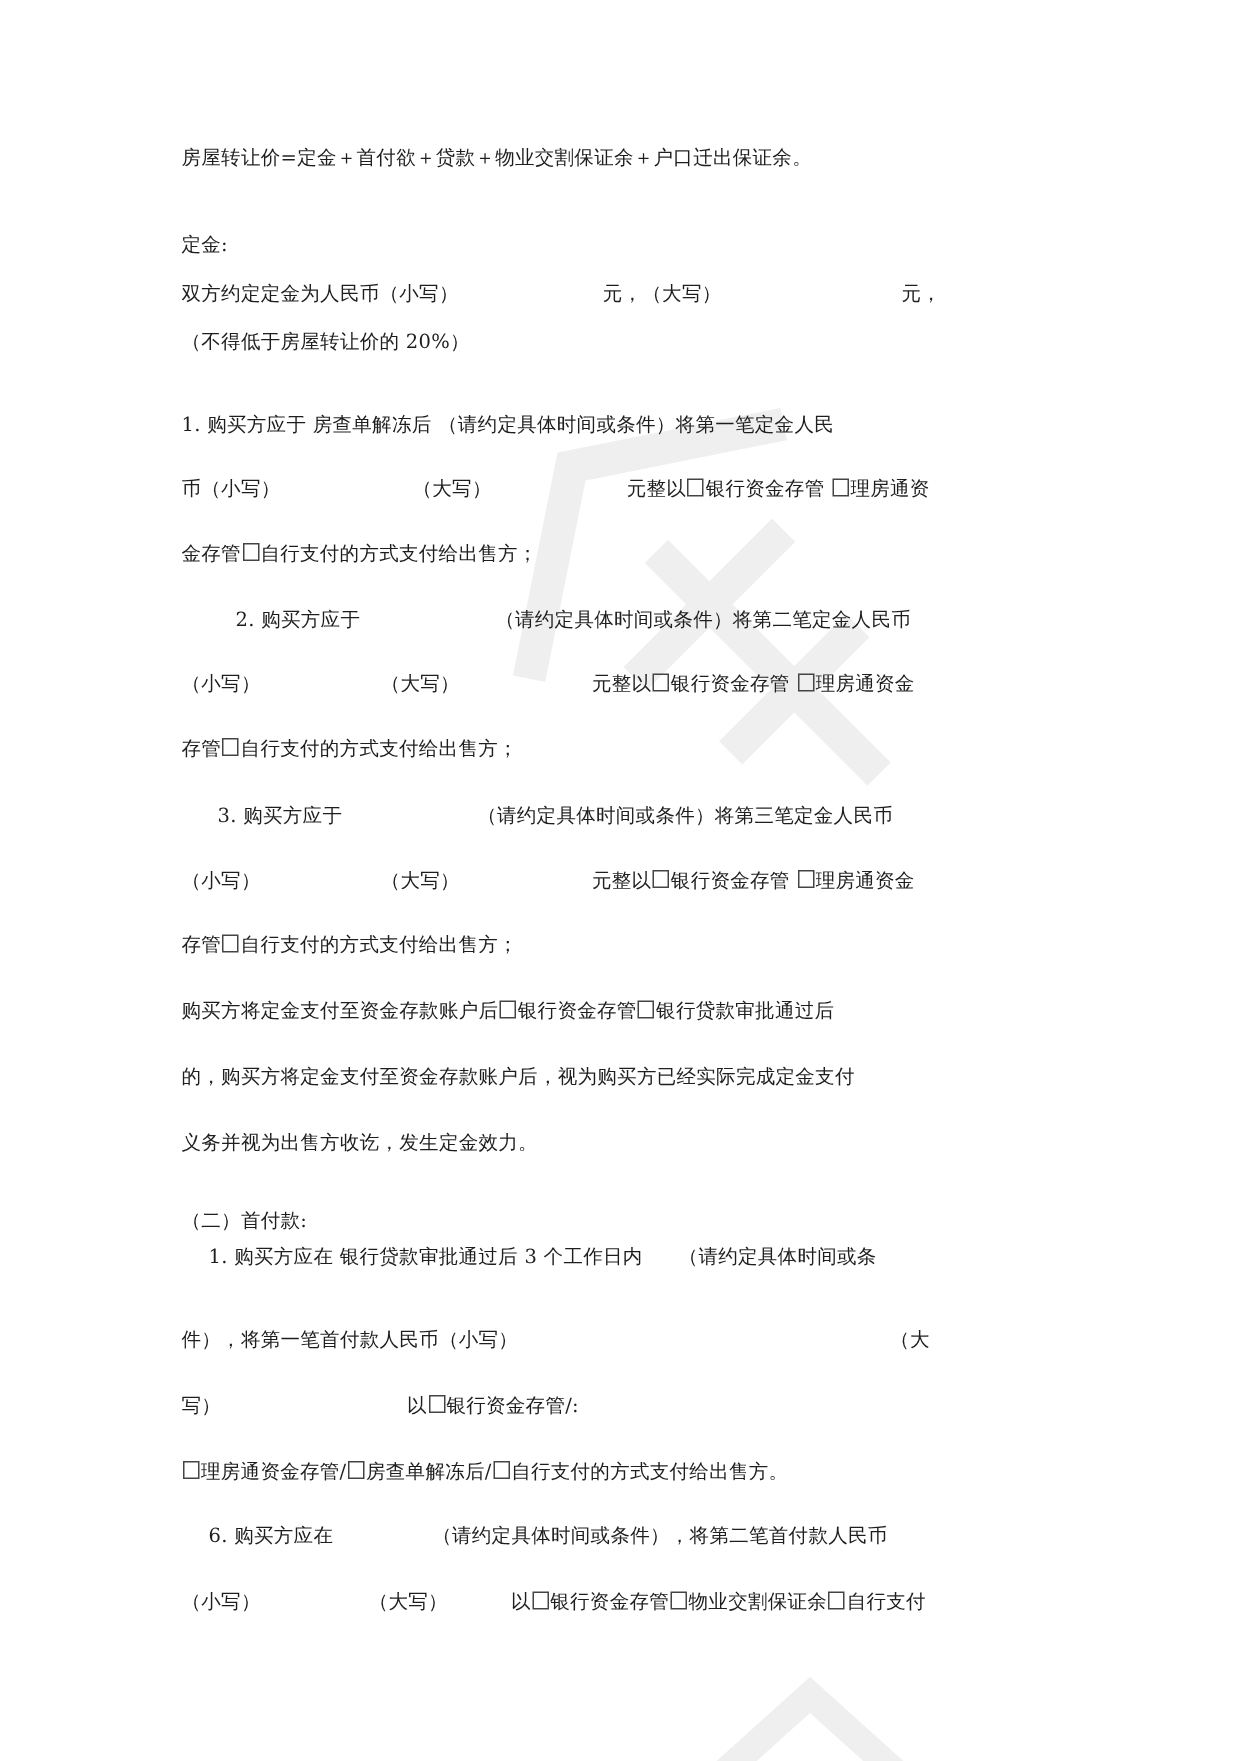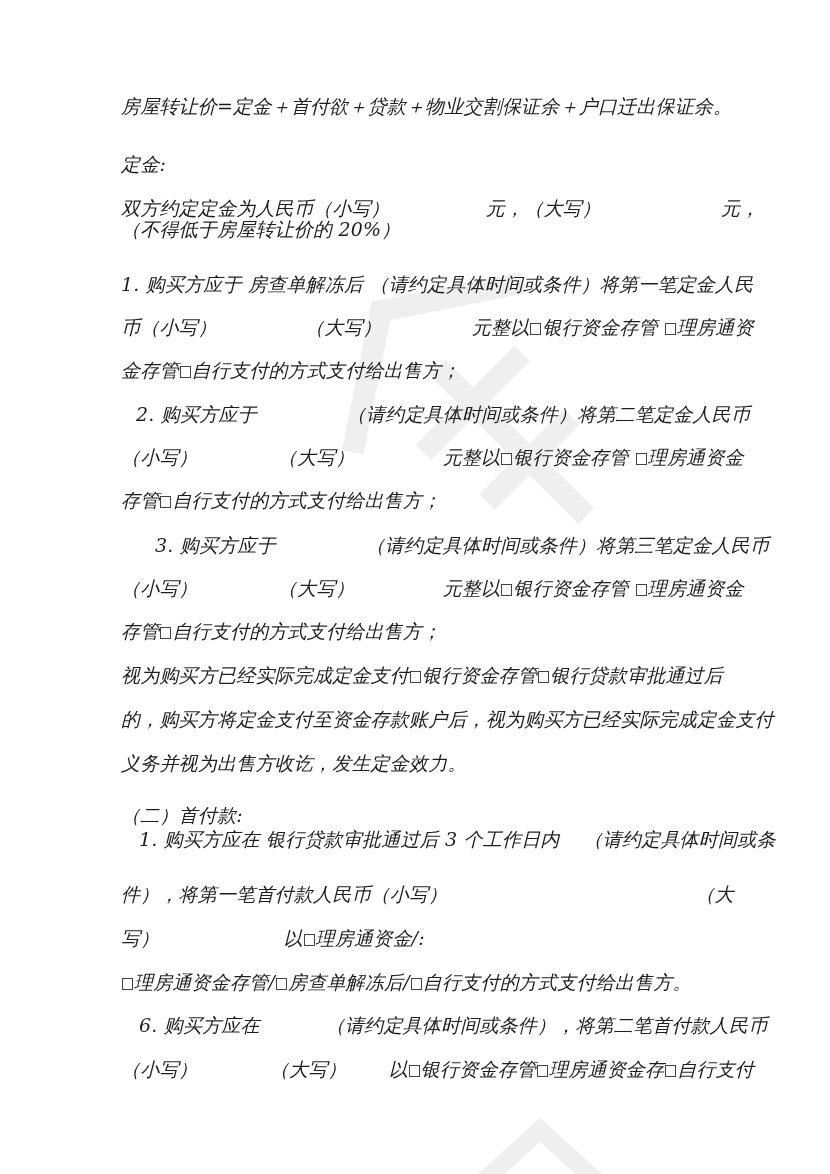--- a/index.html
+++ b/index.html
@@ -7,21 +7,21 @@
       width: 830px; height: 1174px; background: #ffffff; position: relative; overflow: hidden;
       font-family: "DejaVu Serif", "Liberation Serif", serif;
       color: #1e1e1e;
     }
     .watermark {
       position: absolute; pointer-events: none; opacity: 0.06;
     }
     .page { position: absolute; left: 121px; top: 87px; width: 590px; }
     .line {
       position: absolute; left: 0; height: 24px; line-height: 24px;
-      font-size: 19px; white-space: pre; letter-spacing: 0.2px; font-style: italic;
+      font-size: 13px; white-space: pre; letter-spacing: 0.2px;
     }
     .gap { display: inline-block; }
     .box { display: inline-block; width: 11px; height: 12px; border: 1px solid #444; vertical-align: -1px; margin: 0 1px; box-sizing: border-box; }
   </style>
 </head>
 <body>
 
 <svg class="watermark" style="left:300px;top:230px;" width="360" height="360" viewBox="0 0 360 360">
   <g transform="rotate(-45 180 180)" fill="none" stroke="#000" stroke-width="22">
     <path d="M60 120 L180 40 L300 120"></path>
@@ -31,54 +31,54 @@
 <svg class="watermark" style="left:420px;top:1110px;" width="240" height="120" viewBox="0 0 240 120">
   <path d="M20 110 L120 20 L220 110" fill="none" stroke="#000" stroke-width="18"></path>
 </svg>
 
 <div class="page">
 
   <div class="line" style="top:7px"><span>房屋转让价=定金＋首付欲＋贷款＋物业交割保证余＋户口迁出保证余。</span></div>
 
   <div class="line" style="top:65px"><span>定金:</span></div>
 
-  <div class="line" style="top:109px"><span>双方约定定金为人民币（小写）</span><span class="gap" style="width:96px"></span><span>元，（大写）</span><span class="gap" style="width:120px"></span><span>元，</span></div>
+  <div class="line" style="top:98px"><span>双方约定定金为人民币（小写）</span><span class="gap" style="width:96px"></span><span>元，（大写）</span><span class="gap" style="width:120px"></span><span>元，</span></div>
 
   <div class="line" style="top:130px"><span>（不得低于房屋转让价的 20%）</span></div>
 
   <div class="line" style="top:185px;left:0"><span>1. 购买方应于 房查单解冻后 （请约定具体时间或条件）将第一笔定金人民</span></div>
 
   <div class="line" style="top:228px"><span>币（小写）</span><span class="gap" style="width:88px"></span><span>（大写）</span><span class="gap" style="width:90px"></span><span>元整以</span><span class="box"></span><span>银行资金存管 </span><span class="box"></span><span>理房通资</span></div>
 
   <div class="line" style="top:271px"><span>金存管</span><span class="box"></span><span>自行支付的方式支付给出售方；</span></div>
 
-  <div class="line" style="top:315px;left:15px"><span>2. 购买方应于</span><span class="gap" style="width:90px"></span><span>（请约定具体时间或条件）将第二笔定金人民币</span></div>
+  <div class="line" style="top:315px;left:36px"><span>2. 购买方应于</span><span class="gap" style="width:90px"></span><span>（请约定具体时间或条件）将第二笔定金人民币</span></div>
 
   <div class="line" style="top:358px"><span>（小写）</span><span class="gap" style="width:80px"></span><span>（大写）</span><span class="gap" style="width:88px"></span><span>元整以</span><span class="box"></span><span>银行资金存管 </span><span class="box"></span><span>理房通资金</span></div>
 
   <div class="line" style="top:401px"><span>存管</span><span class="box"></span><span>自行支付的方式支付给出售方；</span></div>
 
-  <div class="line" style="top:446px;left:34px"><span>3. 购买方应于</span><span class="gap" style="width:90px"></span><span>（请约定具体时间或条件）将第三笔定金人民币</span></div>
+  <div class="line" style="top:446px;left:24px"><span>3. 购买方应于</span><span class="gap" style="width:90px"></span><span>（请约定具体时间或条件）将第三笔定金人民币</span></div>
 
   <div class="line" style="top:489px"><span>（小写）</span><span class="gap" style="width:80px"></span><span>（大写）</span><span class="gap" style="width:88px"></span><span>元整以</span><span class="box"></span><span>银行资金存管 </span><span class="box"></span><span>理房通资金</span></div>
 
   <div class="line" style="top:532px"><span>存管</span><span class="box"></span><span>自行支付的方式支付给出售方；</span></div>
 
-  <div class="line" style="top:576px"><span>视为购买方已经实际完成定金支付</span><span class="box"></span><span>银行资金存管</span><span class="box"></span><span>银行贷款审批通过后</span></div>
+  <div class="line" style="top:576px"><span>购买方将定金支付至资金存款账户后</span><span class="box"></span><span>银行资金存管</span><span class="box"></span><span>银行贷款审批通过后</span></div>
 
   <div class="line" style="top:620px"><span>的，购买方将定金支付至资金存款账户后，视为购买方已经实际完成定金支付</span></div>
 
   <div class="line" style="top:664px"><span>义务并视为出售方收讫，发生定金效力。</span></div>
 
   <div class="line" style="top:716px"><span>（二）首付款:</span></div>
 
   <div class="line" style="top:740px;left:18px"><span>1. 购买方应在 银行贷款审批通过后 3 个工作日内</span><span class="gap" style="width:24px"></span><span>（请约定具体时间或条</span></div>
 
   <div class="line" style="top:795px"><span>件），将第一笔首付款人民币（小写）</span><span class="gap" style="width:248px"></span><span>（大</span></div>
 
-  <div class="line" style="top:839px"><span>写）</span><span class="gap" style="width:124px"></span><span>以</span><span class="box"></span><span>理房通资金/:</span></div>
+  <div class="line" style="top:839px"><span>写）</span><span class="gap" style="width:124px"></span><span>以</span><span class="box"></span><span>银行资金存管/:</span></div>
 
   <div class="line" style="top:883px"><span class="box"></span><span>理房通资金存管/</span><span class="box"></span><span>房查单解冻后/</span><span class="box"></span><span>自行支付的方式支付给出售方。</span></div>
 
   <div class="line" style="top:926px;left:18px"><span>6. 购买方应在</span><span class="gap" style="width:66px"></span><span>（请约定具体时间或条件），将第二笔首付款人民币</span></div>
 
-  <div class="line" style="top:970px"><span>（小写）</span><span class="gap" style="width:72px"></span><span>（大写）</span><span class="gap" style="width:42px"></span><span>以</span><span class="box"></span><span>银行资金存管</span><span class="box"></span><span>理房通资金存</span><span class="box"></span><span>自行支付</span></div>
+  <div class="line" style="top:970px"><span>（小写）</span><span class="gap" style="width:72px"></span><span>（大写）</span><span class="gap" style="width:42px"></span><span>以</span><span class="box"></span><span>银行资金存管</span><span class="box"></span><span>物业交割保证余</span><span class="box"></span><span>自行支付</span></div>
 </div>
 
 </body></html>

